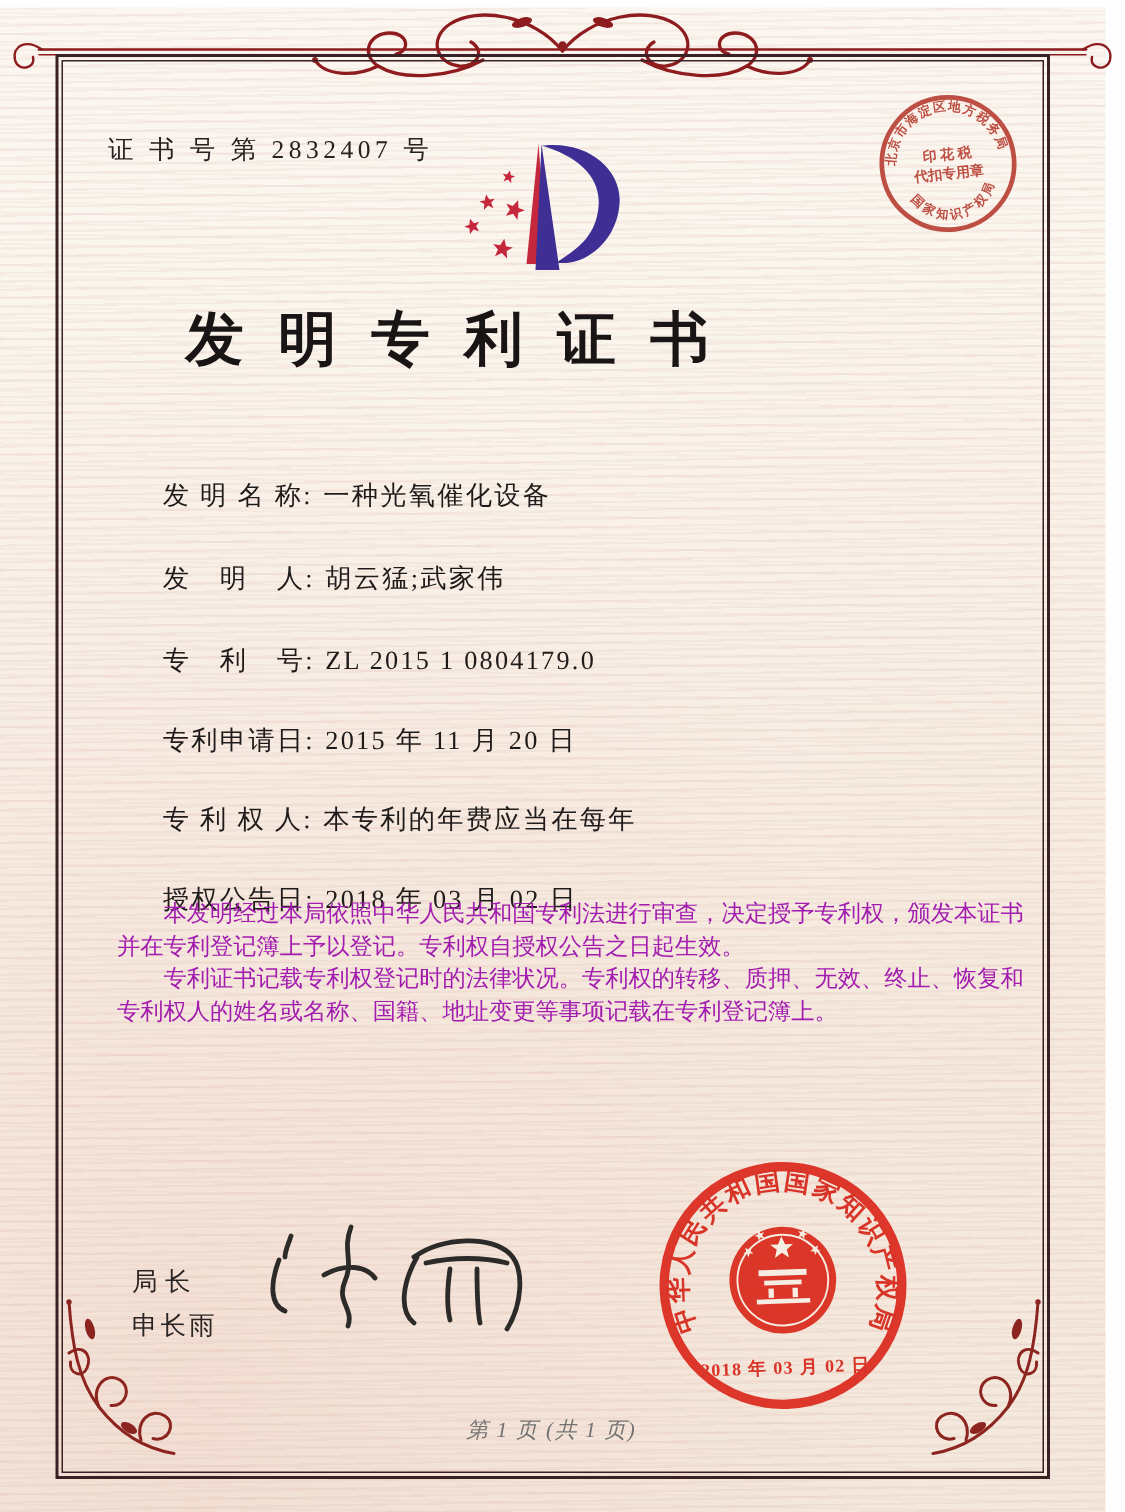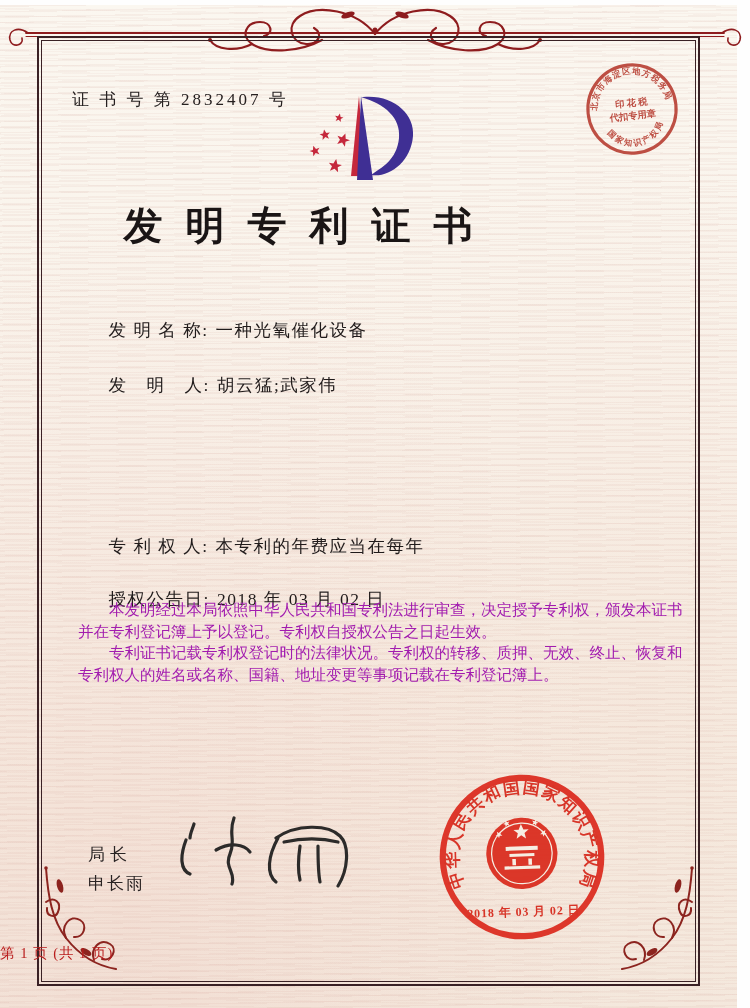--- a/index.html
+++ b/index.html
@@ -25,22 +25,22 @@
   .field{position:absolute;left:85px;font-size:17.5px;color:#201b1b;letter-spacing:1.5px;white-space:pre;}
   .fvalue{margin-left:7px;}
   .f0{top:297px}.f1{top:352px}.f2{top:407px}.f3{top:460px}.f4{top:513px}.f5{top:566px}
 
   .paras{position:absolute;left:78px;top:599px;width:618px;font-size:15.5px;line-height:21.5px;color:#a21caf;}
   .paras p{margin:0;text-indent:2em;}
 
   .official-title{position:absolute;left:88px;top:843px;font-size:17px;letter-spacing:5px;color:#2a2424;}
   .official-name{position:absolute;left:88px;top:872px;font-size:17px;letter-spacing:2px;color:#2a2424;}
 
-  .footer{position:absolute;left:0;top:944px;width:735px;text-align:left;font-size:14.5px;
-          letter-spacing:1px;color:#b91c1c;}
+  .footer{position:absolute;left:0;top:944px;width:735px;text-align:center;font-size:14.5px;
+          letter-spacing:1px;color:#737373;font-style:italic;}
 
   .logo{position:absolute;left:297px;top:88px;width:132px;height:98px;}
   .tax-stamp{position:absolute;left:583px;top:60px;width:98px;height:98px;opacity:.87;transform:rotate(-6deg);}
   .big-seal{position:absolute;left:433px;top:768px;width:178px;height:178px;opacity:.93;transform:rotate(-2deg);}
   .signature{position:absolute;left:172px;top:812px;width:215px;height:82px;opacity:.92;}
   .ornament-top{position:absolute;left:0;top:0;width:750px;height:60px;}
   .corner{position:absolute;width:80px;height:120px;}
   .corner-right{left:618px;top:862px;}
   .corner-left{left:40px;top:862px;transform:scaleX(-1);}
 </style>
@@ -143,20 +143,26 @@
     </g>
   </svg>
 
   <div class="title">发明专利证书</div>
 
   <div class="field f1">
     <span>发　明　人:</span><span class="fvalue">胡云猛;武家伟</span>
   </div>
   <div class="field f0">
     <span>发 明 名 称:</span><span class="fvalue">一种光氧催化设备</span>
+  </div>
+  <div class="field f2">
+    <span>专　利　号:</span><span class="fvalue">ZL 2015 1 0804179.0</span>
+  </div>
+  <div class="field f3">
+    <span>专利申请日:</span><span class="fvalue">2015 年 11 月 20 日</span>
   </div>
   <div class="field f4">
     <span>专 利 权 人:</span><span class="fvalue">本专利的年费应当在每年</span>
   </div>
   <div class="field f5">
     <span>授权公告日:</span><span class="fvalue">2018 年 03 月 02 日</span>
   </div>
 
   <div class="paras">
     <p>本发明经过本局依照中华人民共和国专利法进行审查，决定授予专利权，颁发本证书并在专利登记簿上予以登记。专利权自授权公告之日起生效。</p>

